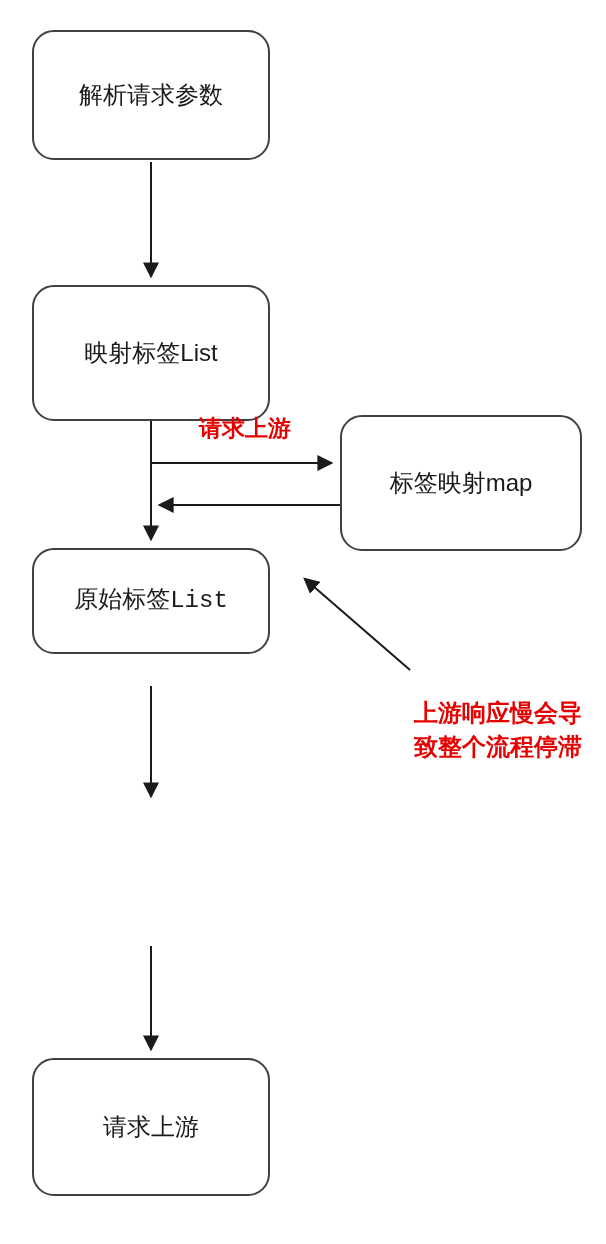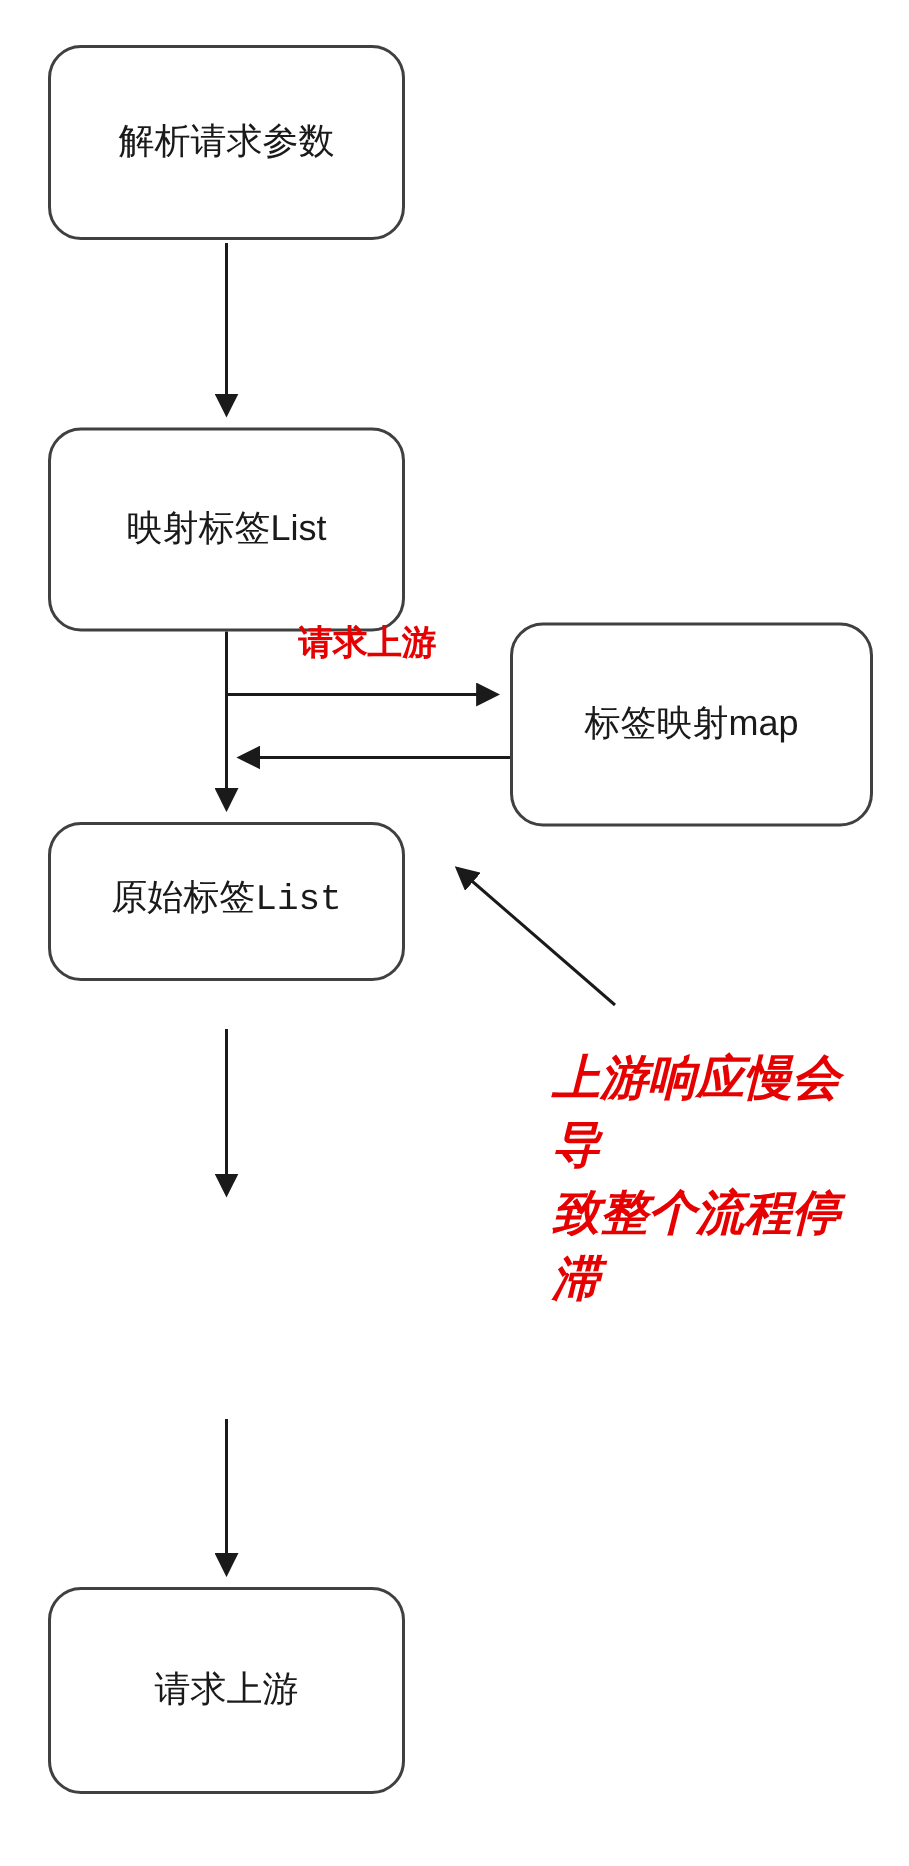--- a/index.html
+++ b/index.html
@@ -43,27 +43,26 @@
     font-size: 23px;
     color: #1a1a1a;
     white-space: nowrap;
   }
   .edge-label.red {
     color: #e60000;
     font-weight: bold;
   }
   .annotation {
     position: absolute;
-    text-align: left;
-    font-size: 32px;
+    text-align: right;
+    font-size: 24px;
     font-weight: bold;
     color: #e60000;
     line-height: 1.4;
     white-space: pre-line;
-    font-style: italic;
   }
 </style>
 </head>
 <body>
 
 <div class="canvas">
 
   <svg class="edges" viewBox="0 0 606 1244">
     <defs>
       <marker id="arrow" viewBox="0 0 10 10" refX="8.5" refY="5" markerWidth="8" markerHeight="8" orient="auto-start-reverse">

